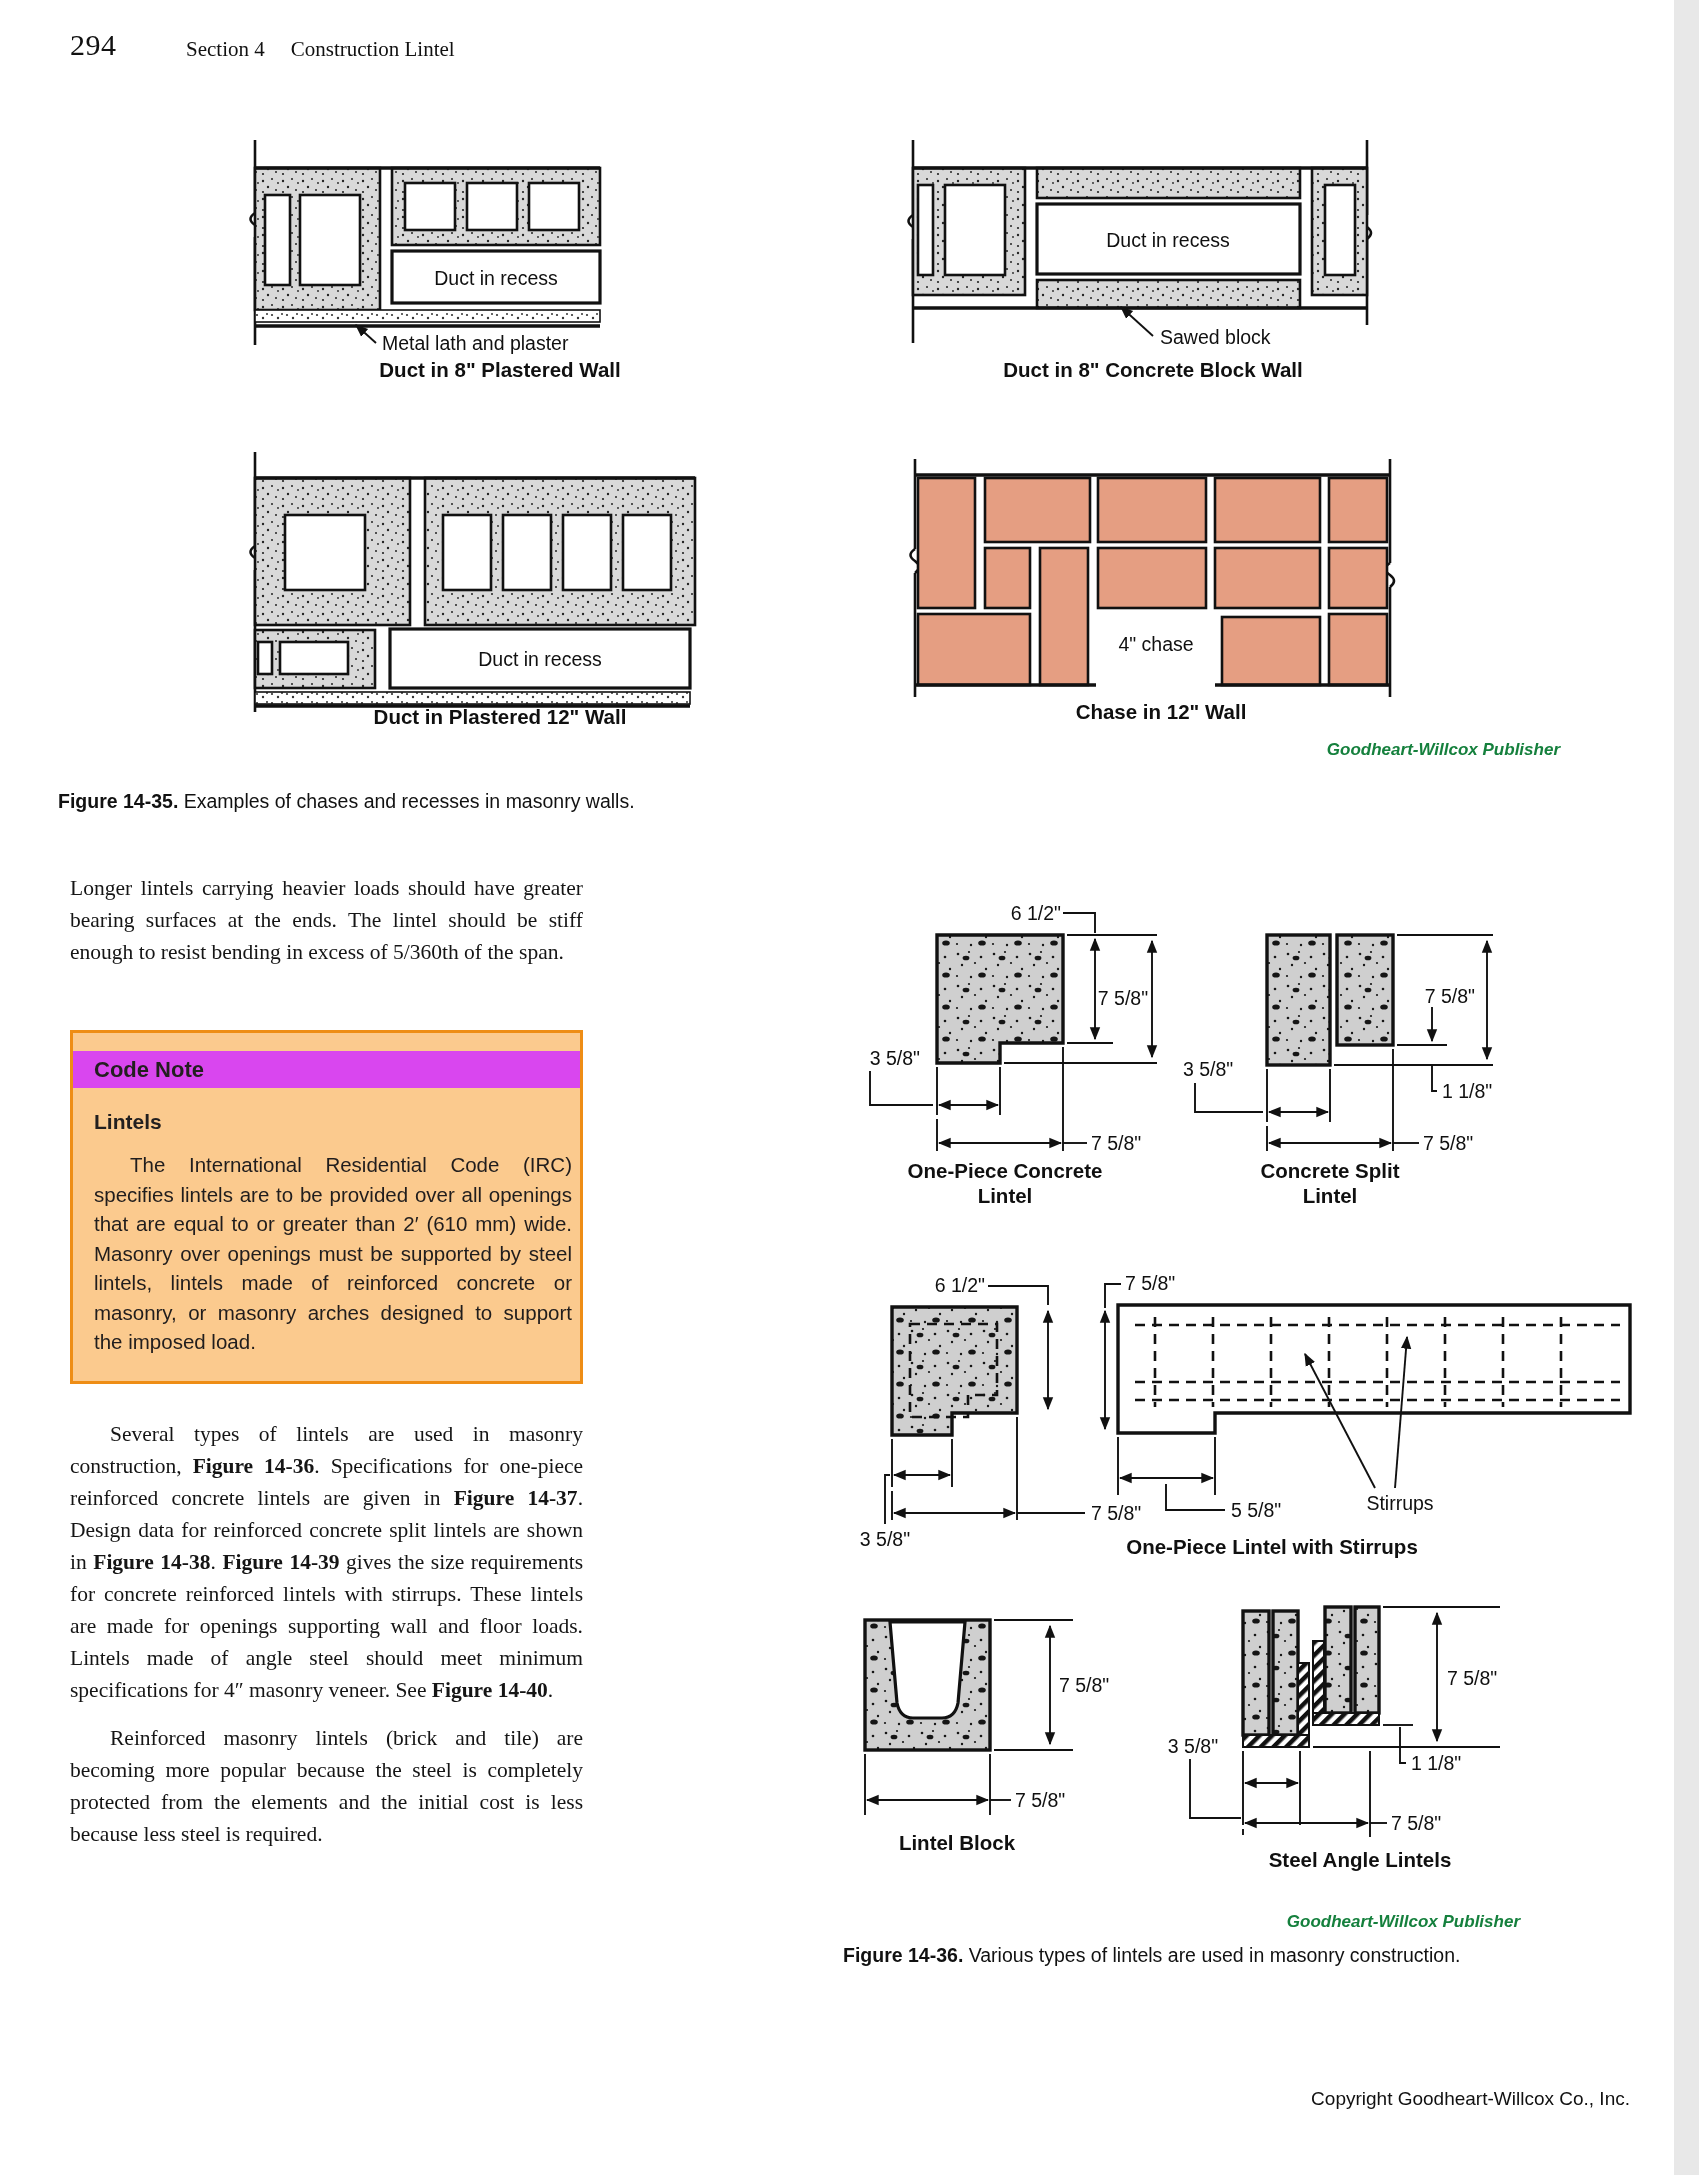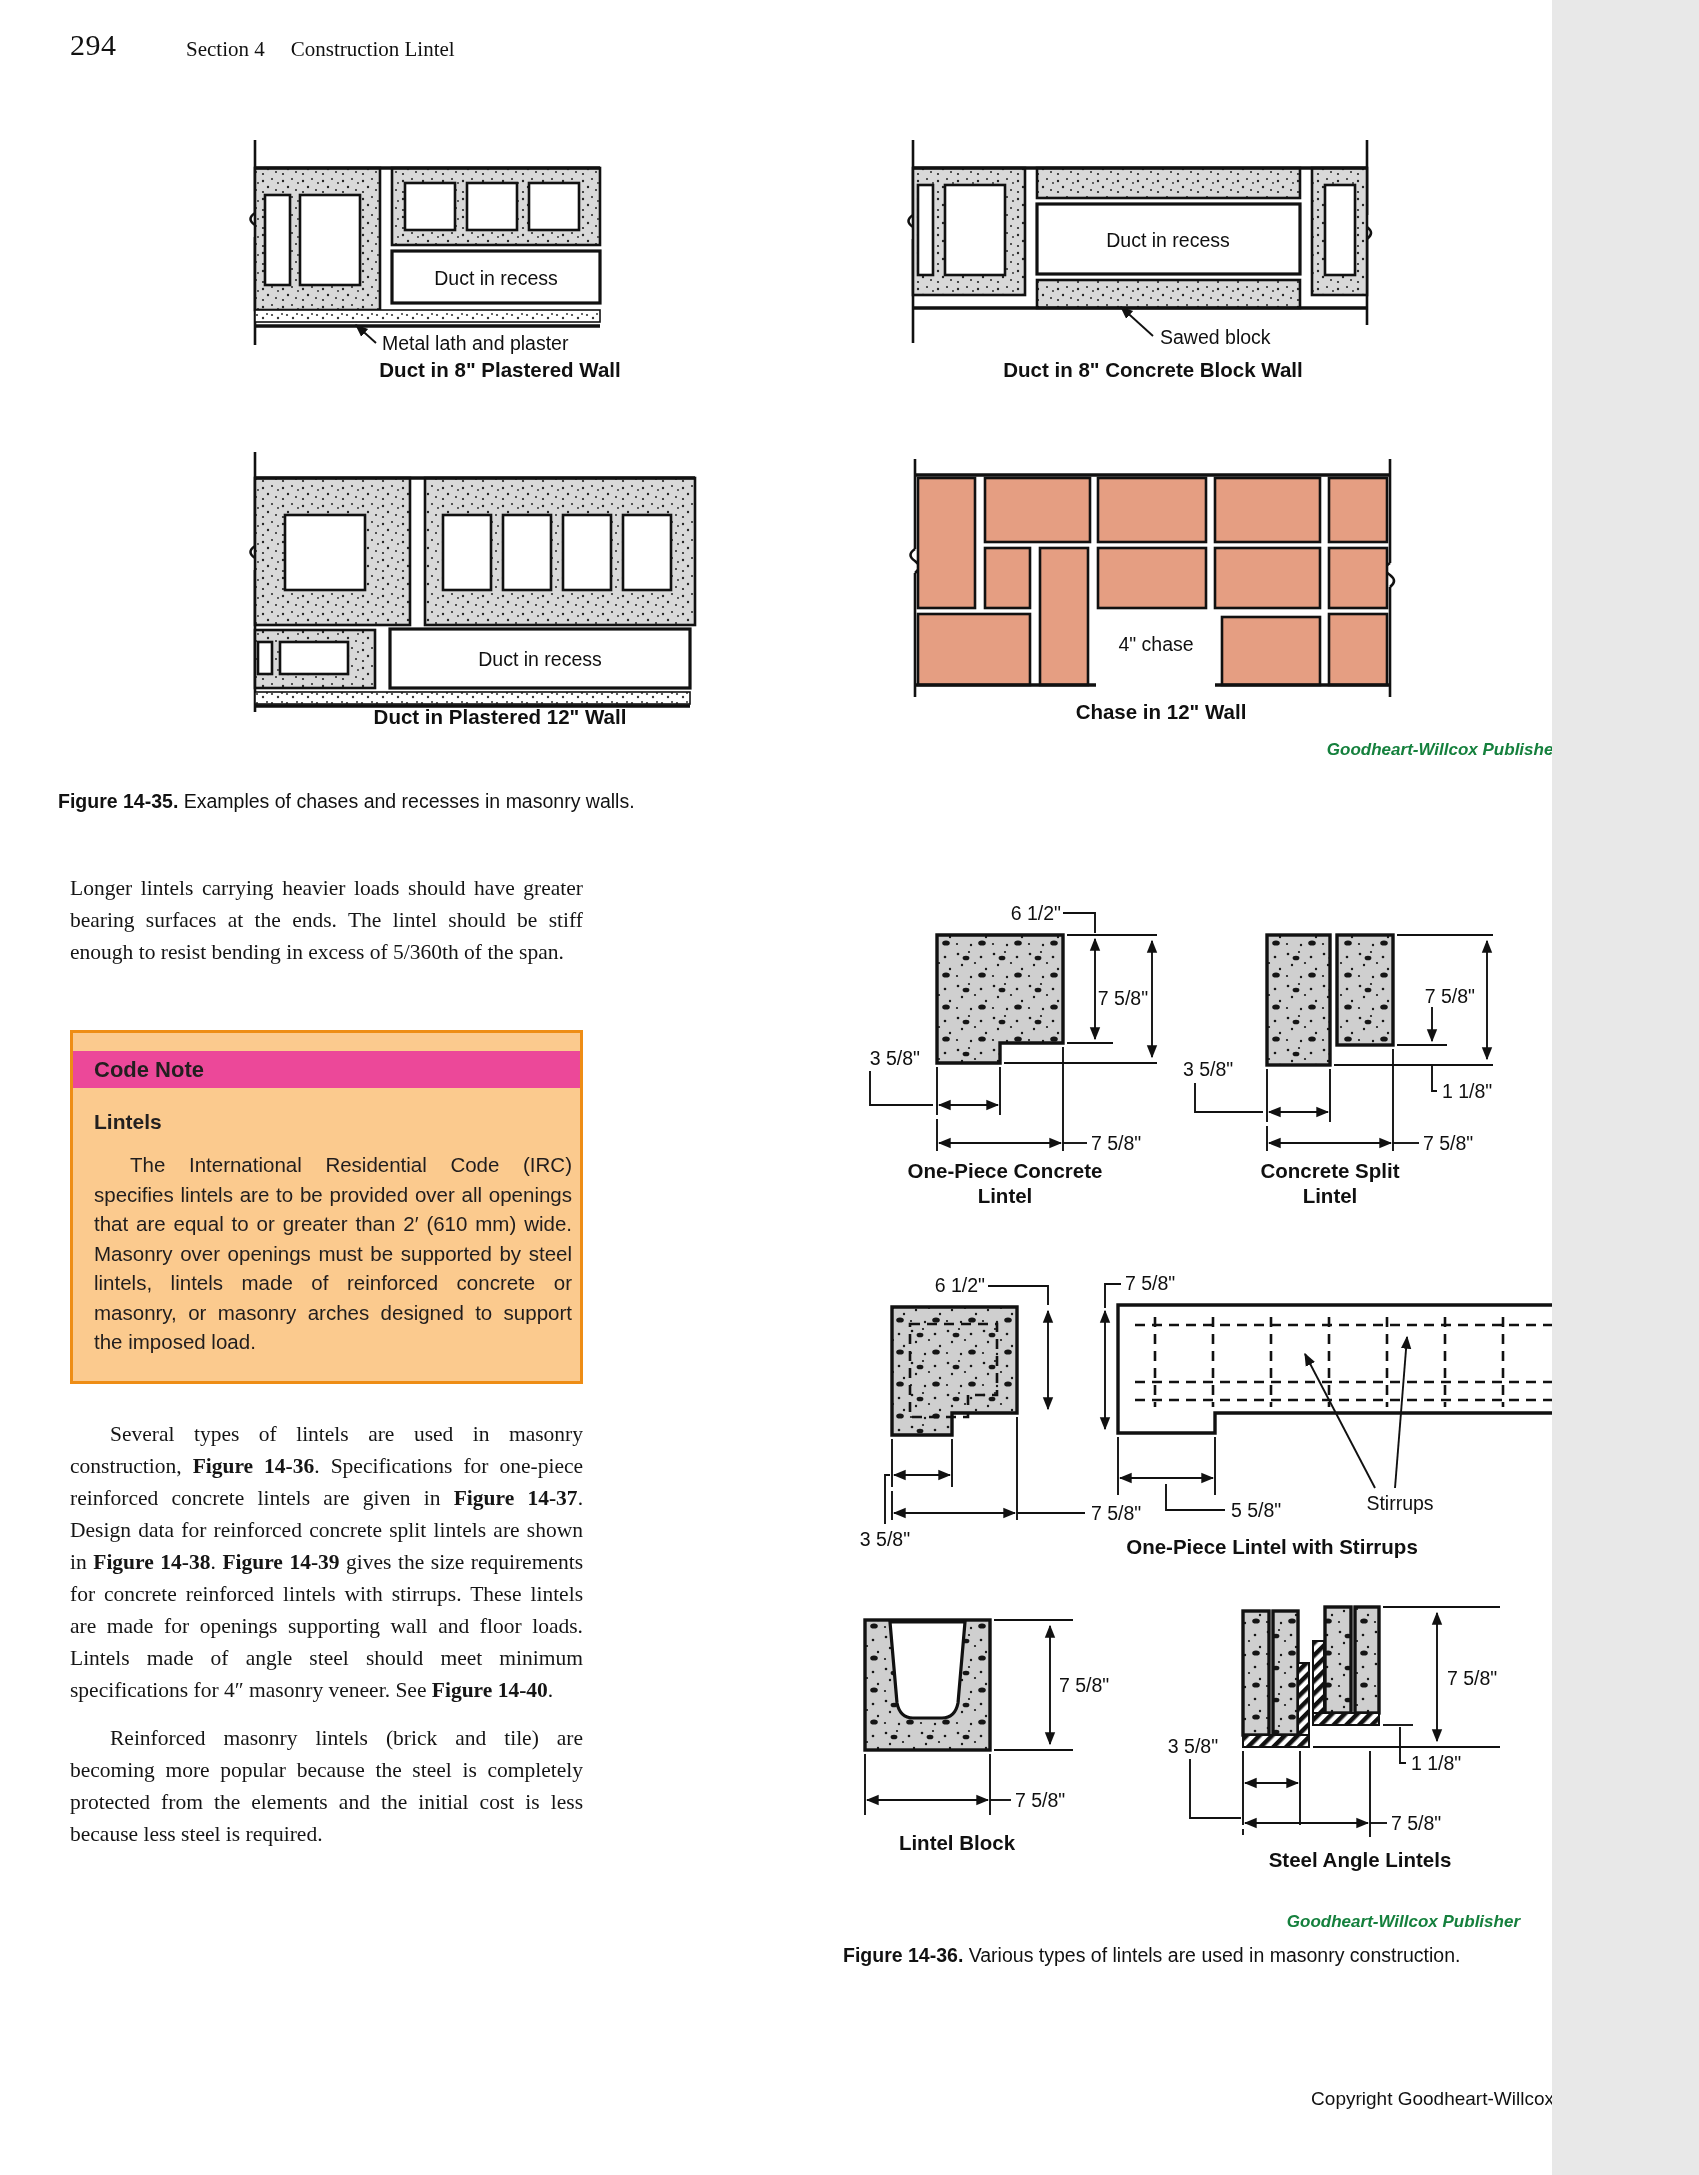--- a/index.html
+++ b/index.html
@@ -1,17 +1,17 @@
 <!DOCTYPE html>
 <html><head>
 <meta charset="utf-8">
 <style>
   html,body{margin:0;padding:0;background:#e8e8e8;}
   .page{
-    position:relative; width:1552px; height:2175px; background:#ffffff;
+    position:relative; width:1674px; height:2175px; background:#ffffff;
     font-family:"Liberation Serif", serif; color:#111; overflow:hidden;
   }
   .abs{position:absolute;}
   
   .pagenum{font-size:30px; letter-spacing:.5px;}
   .runhead{font-size:21px;}
   .runhead .gap{display:inline-block; width:26px;}
   
   .pub{font-family:"Liberation Sans", sans-serif; font-style:italic; font-size:17px; text-align:right; color:#15803d;font-weight:bold;}
   .figcap{font-family:"Liberation Sans", sans-serif; font-size:19.5px; color:#111; line-height:25px;}
@@ -20,21 +20,21 @@
   .col{width:513px; text-align:justify; font-size:21.5px; line-height:32px; color:#151515;}
   .col p{margin:0;}
   .col p.ind{text-indent:40px;margin-top:16px;}
   
   .codenote{
     margin-top:62px; margin-bottom:34px;
     border:3px solid #ee8d15; background:#fbca8e;
     font-family:"Liberation Sans", sans-serif; text-align:left;
   }
   .codenote .bar{
-    margin-top:18px; background:#ec4899; height:37px; line-height:37px;
+    margin-top:18px; background:#d946ef; height:37px; line-height:37px;
     padding-left:21px; font-weight:bold; font-size:22px; color:#221f1f;
   }
   .codenote .inner{padding:10px 8px 24px 21px;}
   .codenote h4{margin:8px 0 12px 0; font-size:21px; color:#221f1f;}
   .codenote .cbody{font-size:20.5px; line-height:29.5px; text-align:justify; text-indent:36px; color:#201d1d;}
   
   svg{overflow:visible;}
   svg text{font-family:"Liberation Sans", sans-serif; font-size:19.5px; fill:#101010;}
   svg text.cap{font-weight:bold; font-size:20.5px;}
   .ln{stroke:#111; stroke-width:2.6; fill:none;}

